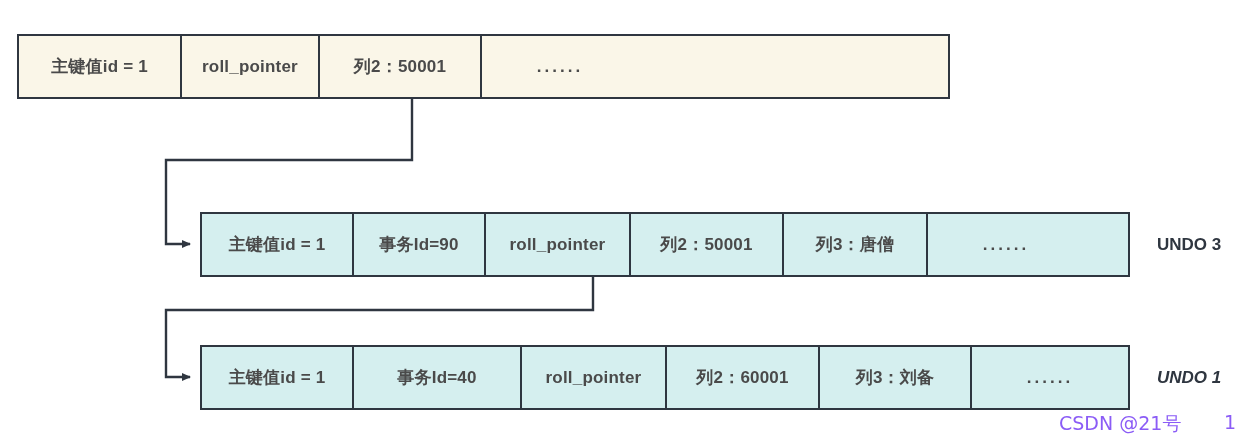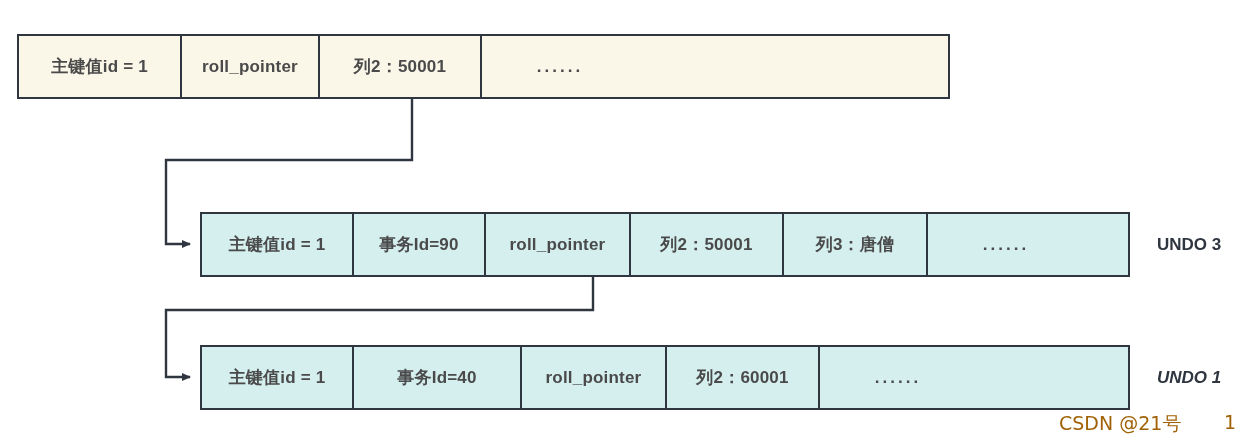--- a/index.html
+++ b/index.html
@@ -82,21 +82,21 @@
     color: #2f3640;
     white-space: nowrap;
   }
   .undo-label-2 { left: 1157px; top: 235px; }
   .undo-label-1 { left: 1157px; top: 368px; font-style: italic; }
 
   .watermark {
     position: absolute;
     font-family: "DejaVu Sans", sans-serif;
     font-size: 19px;
-    color: #a16207;
+    color: #8b5cf6;
     white-space: nowrap;
   }
   .watermark-main { left: 1059px; top: 411px; }
   .watermark-num  { left: 1224px; top: 411px; }
 </style>
 </head>
 <body>
 
 <div id="stage">
 
@@ -128,20 +128,21 @@
     <div class="cell dots" style="width:156px">......</div>
   </div>
 
   <div class="undo-label undo-label-2">UNDO 3</div>
 
   <div class="record-row row-undo1">
     <div class="cell" style="width:152px">主键值id = 1</div>
     <div class="cell" style="width:168px">事务Id=40</div>
     <div class="cell" style="width:145px">roll_pointer</div>
     <div class="cell" style="width:153px">列2：60001</div>
+    <div class="cell" style="width:152px">列3：刘备</div>
     <div class="cell dots" style="width:156px">......</div>
   </div>
 
   <div class="undo-label undo-label-1">UNDO 1</div>
 
   <div class="watermark watermark-main">CSDN @21号</div>
   <div class="watermark watermark-num">1</div>
 
 </div>
 

